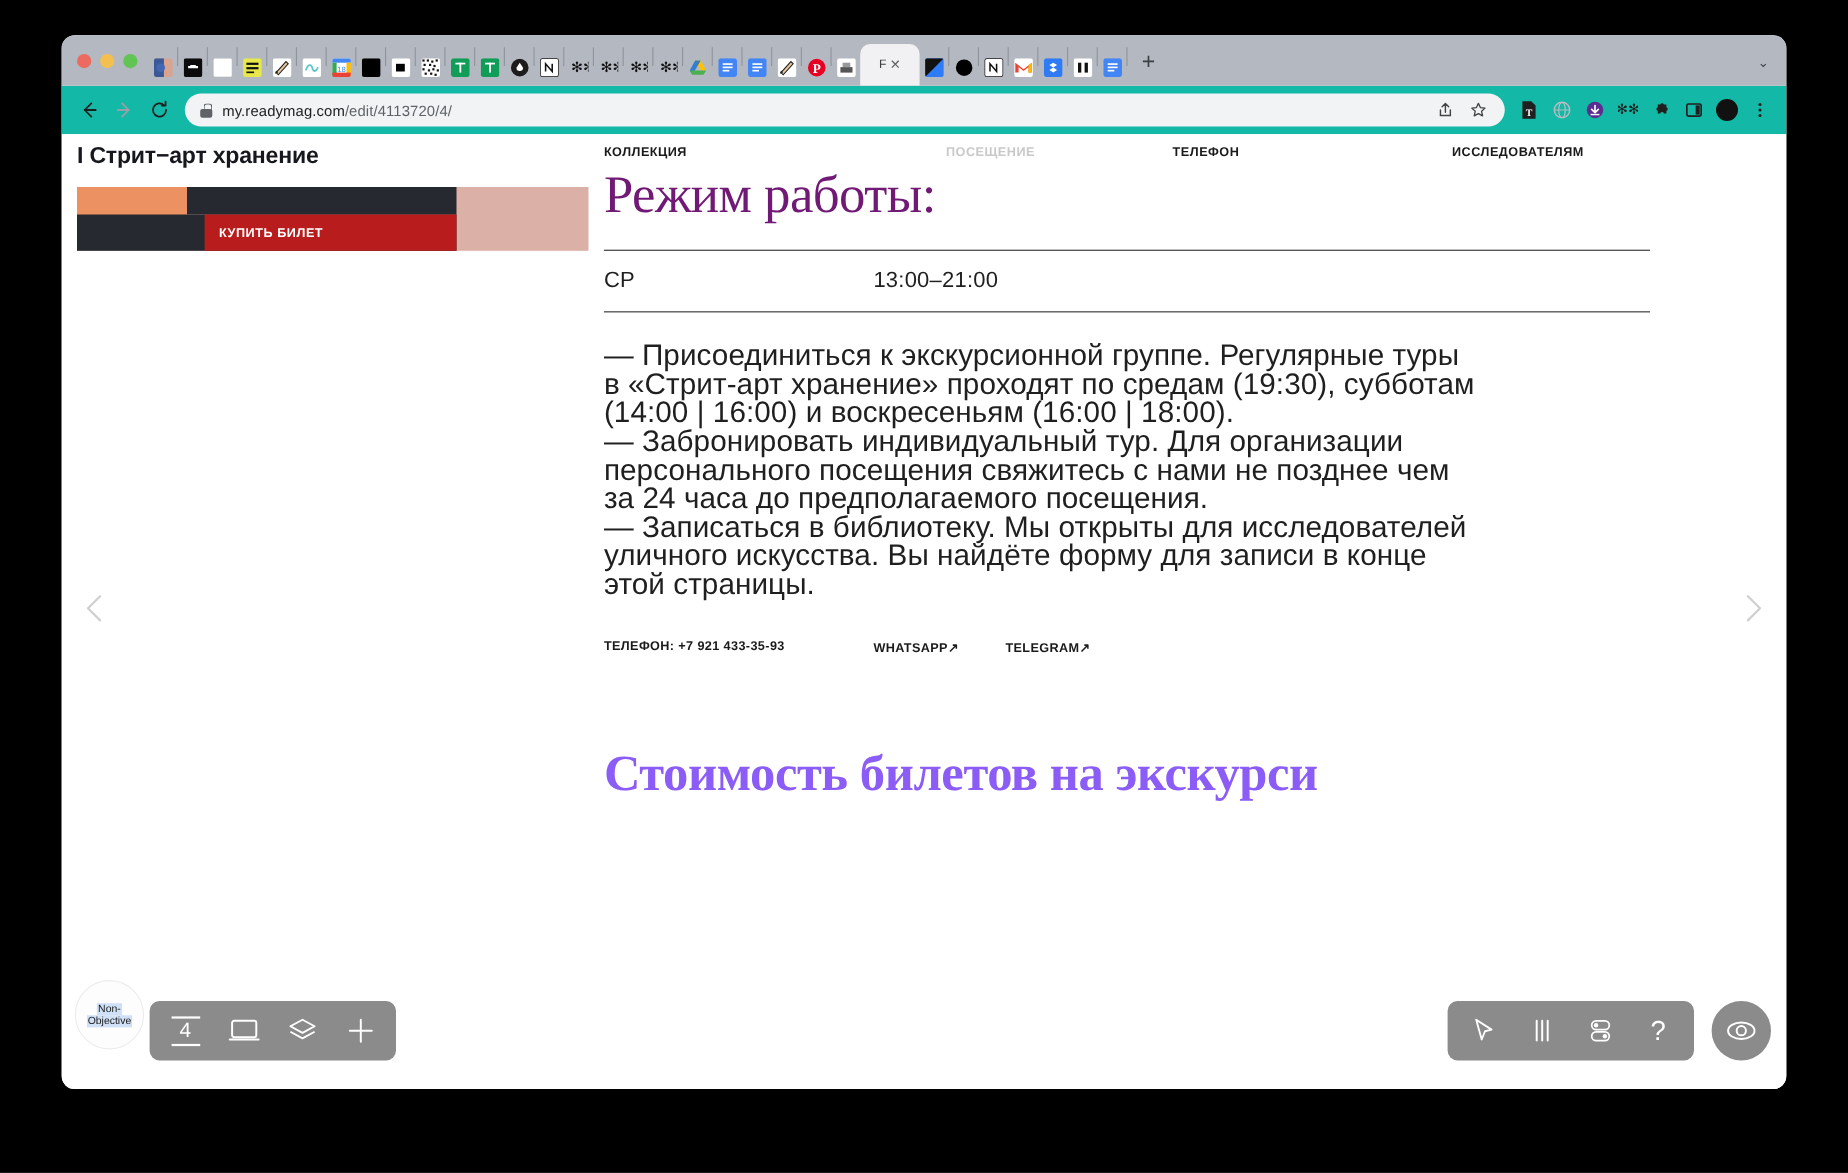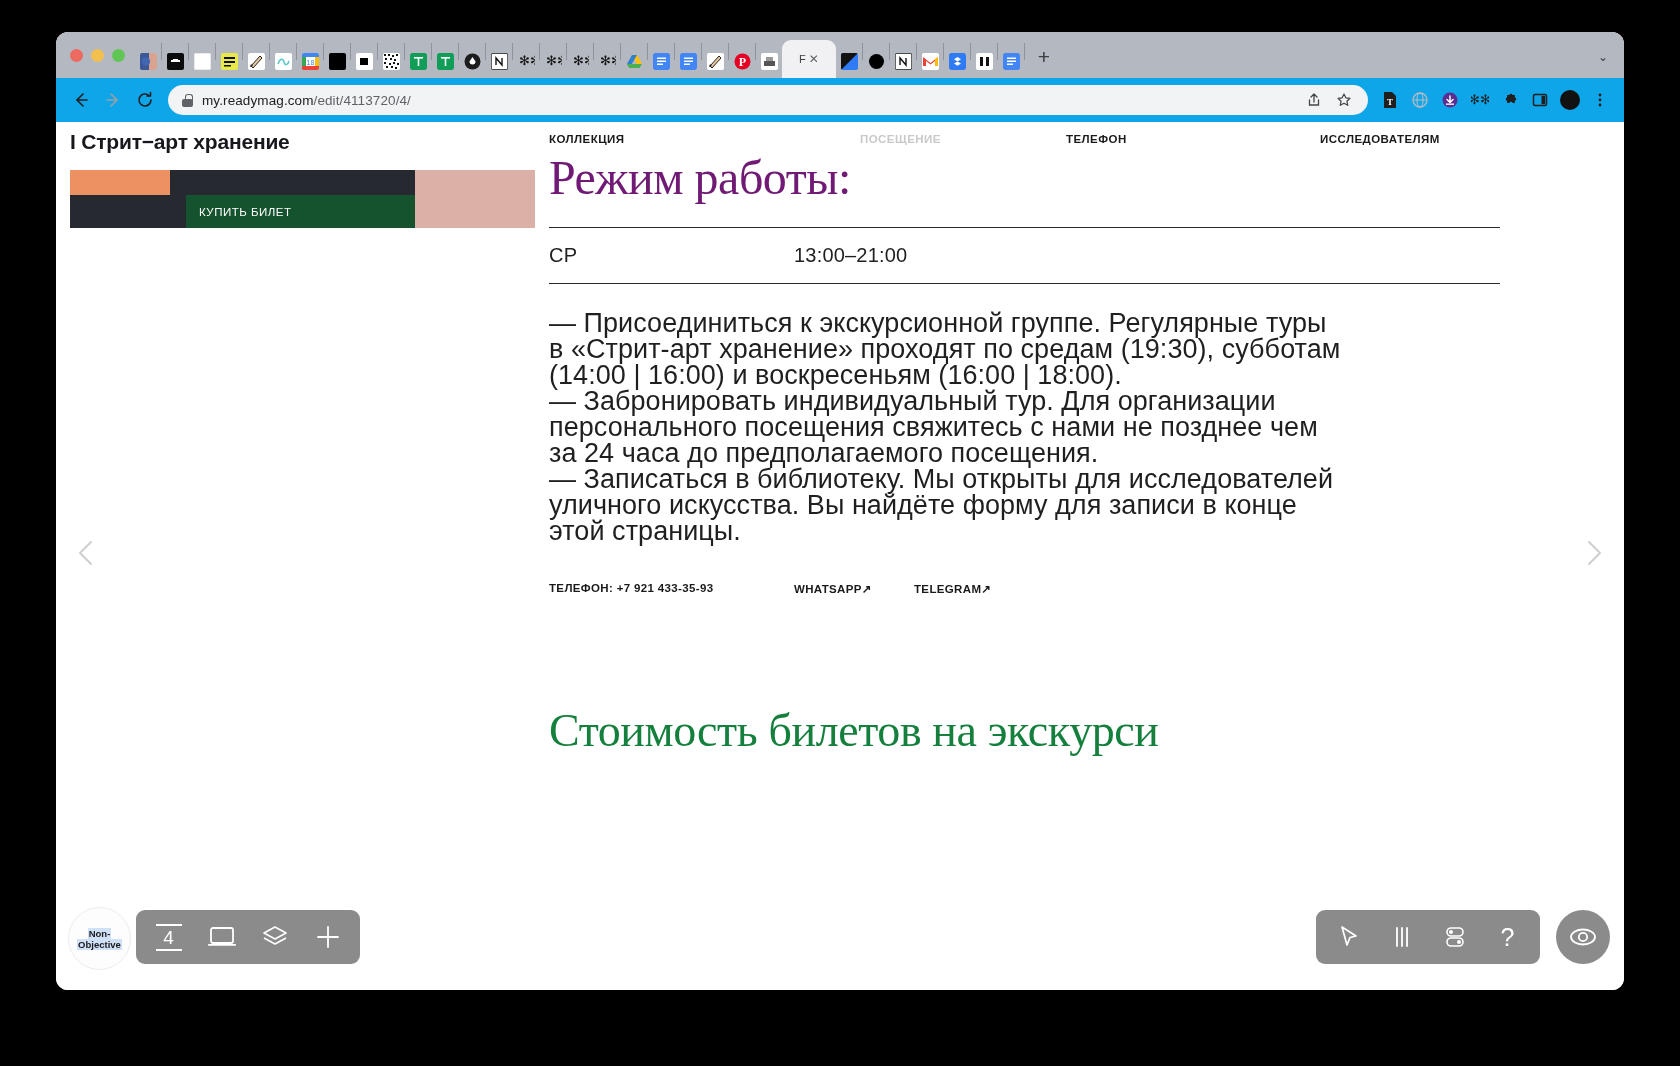--- a/index.html
+++ b/index.html
@@ -48,21 +48,21 @@
   }
   .activetab .x { font-size: 12px; color: #5f6368; }
 
   .newtab { width: 34px; height: 34px; display: flex; align-items: center; justify-content: center;
             font-size: 21px; color: #3c4043; font-weight: 300; margin-bottom: 4px; flex: 0 0 auto;}
   .tabchev { width: 30px; height: 34px; display: flex; align-items: center; justify-content: center;
              color: #3c4043; font-size: 12px; margin-bottom: 4px; flex: 0 0 auto;}
 
   
   .toolbar {
-    height: 44px; background: #0ea5e9; display: flex; align-items: center; padding: 0 10px; gap: 2px;
+    height: 44px; background: #14b8a6; display: flex; align-items: center; padding: 0 10px; gap: 2px;
   }
   .tbtn { width: 30px; height: 30px; display: flex; align-items: center; justify-content: center;
           color: #1f1f1f; font-size: 17px; border-radius: 50%; flex: 0 0 auto; }
   .tbtn.dis { color: #9aa0a6; }
   .omnibox {
     flex: 1; height: 30px; background: #f1f3f4; border-radius: 16px;
     display: flex; align-items: center; padding: 0 10px 0 14px; margin: 0 6px; gap: 9px; min-width: 0;
   }
   .lock { width: 11px; height: 13px; position: relative; flex: 0 0 auto; }
   .lock::before { content:""; position:absolute; left:0; bottom:0; width:11px; height:8px; background:#5f6368; border-radius:2px;}
@@ -89,23 +89,23 @@
   .nav span { font-size: 11.5px; font-weight: 700; letter-spacing: .45px; color: #1a1a1a; }
   .nav span:nth-child(1){ width: 247px; }
   .nav span:nth-child(2){ width: 238px; color: #c9c9c9; padding-left: 48px; }
   .nav span:nth-child(3){ width: 238px; }
 
   
   .banner { position: absolute; left: 14px; top: 48px; width: 465px; height: 58px; background: #dbb0a6; }
   .banner .orange { position: absolute; left: 0; top: 0; width: 100px; height: 30px; background: #ec9262; }
   .banner .bar { position: absolute; left: 0; top: 25px; width: 345px; height: 33px; background: #262a30; }
   .banner .btn {
-    position: absolute; left: 116px; top: 25px; width: 229px; height: 33px; background: #14532d;
+    position: absolute; left: 116px; top: 25px; width: 229px; height: 33px; background: #b91c1c;
     display: flex; align-items: center; padding-left: 13px;
-    font-size: 11.5px; font-weight: 400; color: #fff; letter-spacing: .5px;
+    font-size: 11.5px; font-weight: 700; color: #fff; letter-spacing: .5px;
   }
   .banner .btntop { position: absolute; left: 100px; top: 0; width: 245px; height: 25px; background: #262a30; }
 
   
   .arrow { position: absolute; top: 414px; width: 34px; height: 34px; color: #cfcfcf; }
   .arrow svg { width: 100%; height: 100%; }
   .arrow.left { left: 14px; }
   .arrow.right { right: 14px; }
 
   
@@ -129,31 +129,31 @@
   .lead { margin-top: 44px; font-size: 20px; color: #1f1f1f; letter-spacing: .1px; }
   .body { margin-top: 26px; font-size: 27px; line-height: 26px; color: #1f1f1f; letter-spacing: .05px; white-space: pre-line; }
 
   .contacts { margin-top: 38px; display: flex; }
   .contacts a { font-size: 11.5px; font-weight: 700; letter-spacing: .35px; color: #1a1a1a; text-decoration: none; }
   .contacts a:nth-child(1){ width: 245px; }
   .contacts a:nth-child(2){ width: 120px; }
 
   h2.page-h2 {
     font-family: "Liberation Serif", serif;
-    font-size: 46px; font-weight: 400; color: #15803d;
-    margin-top: 108px; white-space: nowrap; letter-spacing: -.4px;
+    font-size: 46px; font-weight: 700; color: #8b5cf6;
+    margin-top: 80px; white-space: nowrap; letter-spacing: -.4px;
   }
 
   
   .rm-avatar {
-    position: absolute; left: 12px; bottom: 20px;
+    position: absolute; left: 12px; bottom: 36px;
     width: 63px; height: 63px; border-radius: 50%;
     background: #fdfdfd; border: 1px solid #ececec;
     display: flex; flex-direction: column; align-items: center; justify-content: center;
-    font-size: 9.5px; font-weight: 700; color: #1a1a1a; line-height: 11px; text-align: center;
+    font-size: 9.5px; font-weight: 400; color: #1a1a1a; line-height: 11px; text-align: center;
   }
   .rm-avatar i { font-style: normal; background: #cfe0f7; padding: 0 1px; display: inline-block; }
 
   .rm-bar {
     position: absolute; bottom: 26px; height: 54px;
     background: #8b8b8b; border-radius: 9px;
     display: flex; align-items: center; padding: 0 6px;
   }
   .rm-bar.left { left: 80px; }
   .rm-bar.right { right: 84px; }

